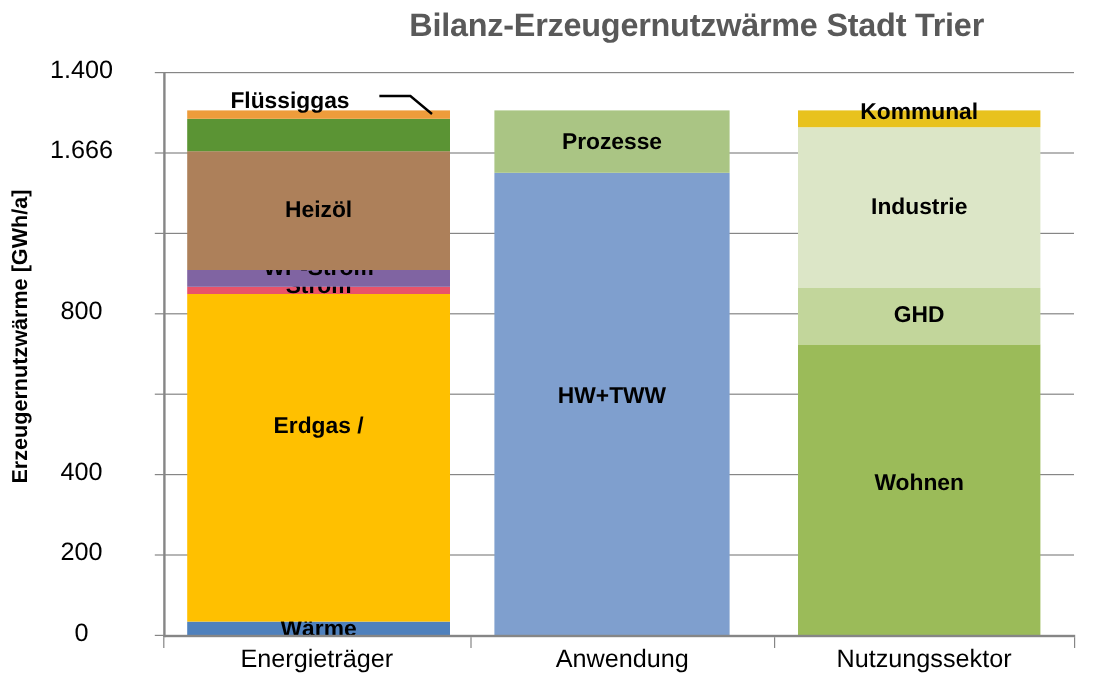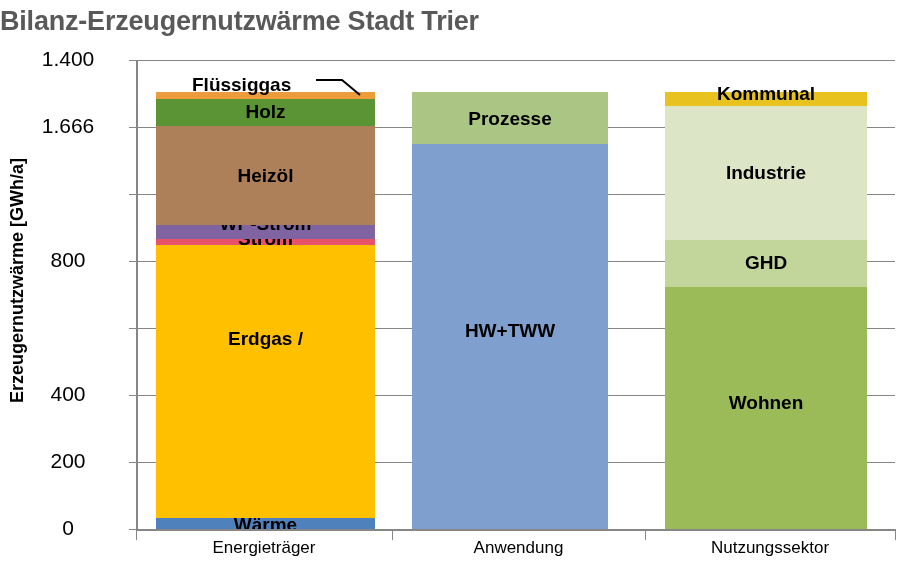--- a/index.html
+++ b/index.html
@@ -4,21 +4,21 @@
 <style>
   html,body{margin:0;padding:0;}
   body{
     width:912px;height:580px;overflow:hidden;background:#ffffff;
     font-family:"Liberation Sans", sans-serif;
     -webkit-font-smoothing:antialiased;
   }
   #chart-root{position:relative;width:912px;height:580px;}
 
   #chart-title{
-    position:absolute;left:0;top:6px;width:820px;text-align:left;
+    position:absolute;left:0;top:6px;width:820px;text-align:right;
     font-size:27px;font-weight:bold;color:#595959;letter-spacing:-0.2px;
     white-space:nowrap;
   }
 
   
   #plot-area{position:absolute;left:136px;top:60px;width:759px;height:470px;}
 
   .gridline{position:absolute;left:0;width:759px;height:1px;background:#868686;}
 
   #y-axis-line{position:absolute;left:136px;top:60px;width:2px;height:471px;background:#868686;}
@@ -46,21 +46,21 @@
   .seg{position:absolute;left:0;width:100%;box-sizing:border-box;}
   .seg-label{
     position:absolute;left:0;width:100%;text-align:center;
     font-size:19px;font-weight:bold;color:#000;white-space:nowrap;
     line-height:1;
   }
 
   
   .xcat{
     position:absolute;top:538px;text-align:center;
-    font-size:17px;color:#000;white-space:nowrap;
+    font-size:21px;color:#000;white-space:nowrap;
   }
   #xcat-1{left:136px;width:256px;}
   #xcat-2{left:392px;width:253px;}
   #xcat-3{left:645px;width:250px;}
 
   .xtick{position:absolute;top:531px;width:1px;height:9px;background:#868686;}
 
   
   #callout-fluessiggas-label{
     position:absolute;left:192px;top:74px;
@@ -103,33 +103,32 @@
     <div class="gridline" style="top:268px"></div>
     <div class="gridline" style="top:335px"></div>
     <div class="gridline" style="top:402px"></div>
 
     <div class="bar-col" id="bar-col-1">
 
       <div class="seg" style="bottom:0px;height:12px;background:#4F81BD"></div>
       <div class="seg-label" style="bottom:-4px">Wärme</div>
 
       <div class="seg" style="bottom:12px;height:273px;background:#FFC000"></div>
-      <div class="seg-label" style="bottom:182px">Erdgas /</div>
+      <div class="seg-label" style="bottom:165px">Erdgas /</div>
 
       <div class="seg" style="bottom:285px;height:6px;background:#E8536A"></div>
       <div class="seg-label" style="bottom:282px">Strom</div>
 
       <div class="seg" style="bottom:291px;height:14px;background:#8064A2"></div>
       <div class="seg-label" style="bottom:297px">WP-Strom</div>
 
       <div class="seg" style="bottom:305px;height:99px;background:#AD805A"></div>
       <div class="seg-label" style="bottom:345px">Heizöl</div>
 
       <div class="seg" style="bottom:404px;height:27px;background:#5B9434"></div>
-      <div class="seg-label" style="bottom:409px">Holz</div>
 
       <div class="seg" style="bottom:431px;height:7px;background:#ED9C3B"></div>
     </div>
 
     <div class="bar-col" id="bar-col-2">
 
       <div class="seg" style="bottom:0px;height:386px;background:#7F9FCE"></div>
       <div class="seg-label" style="bottom:190px">HW+TWW</div>
 
       <div class="seg" style="bottom:386px;height:52px;background:#AAC584"></div>

